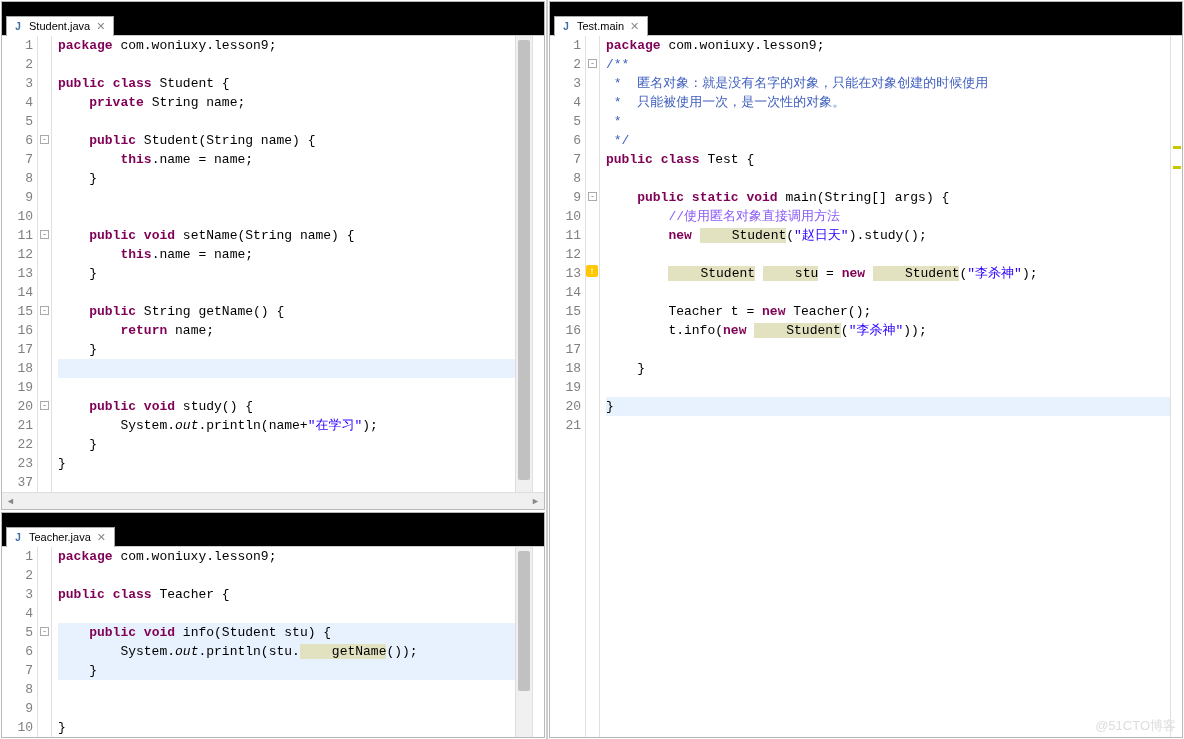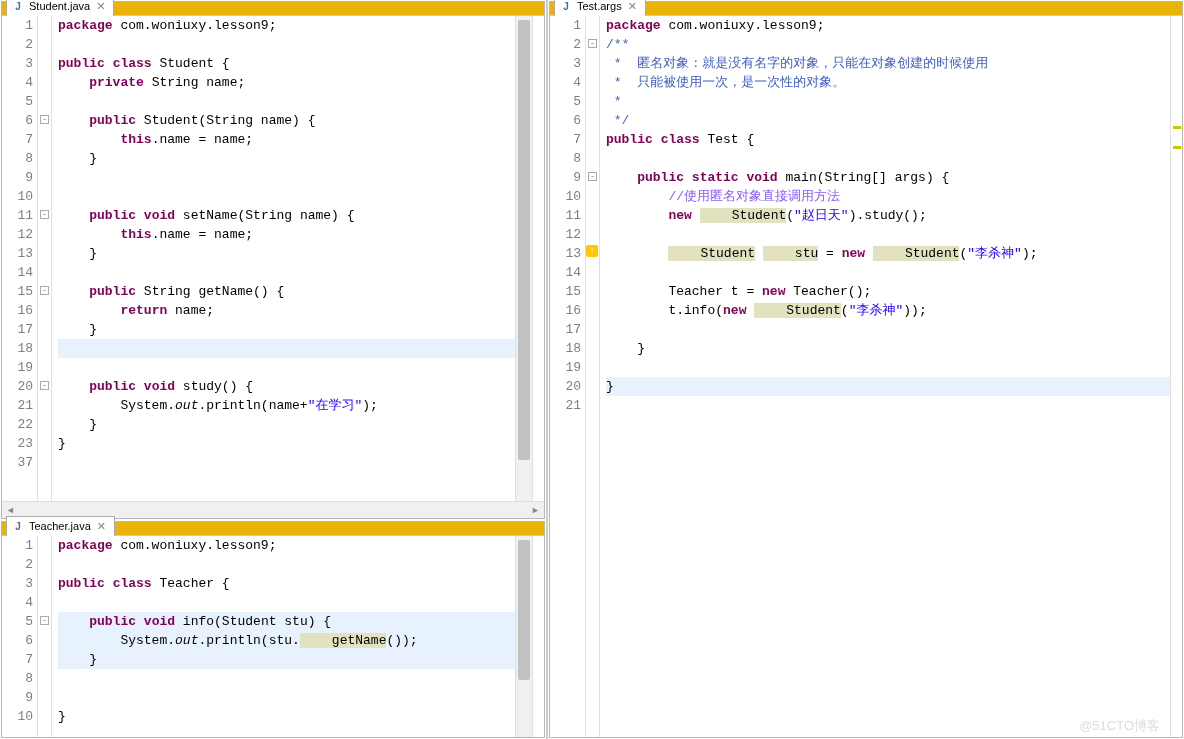--- a/index.html
+++ b/index.html
@@ -9,21 +9,21 @@
   background: #fff;
   width: 1184px;
   height: 739px;
   display: flex;
 }
 .col-left { width: 548px; border-right: 2px solid #ccc; display: flex; flex-direction: column; }
 .col-right { flex: 1; display: flex; flex-direction: column; }
 .editor-pane { border: 1px solid #b8b8b8; background: #fff; display: flex; flex-direction: column; margin: 1px; }
 .pane-left-1 { height: 518px; }
 .pane-left-2 { flex: 1; }
-.tab-bar { background: #eab308; border-bottom: 1px solid #ccc; display: flex; height: 14px; align-items: flex-end; }
+.tab-bar { background: #000000; border-bottom: 1px solid #ccc; display: flex; height: 34px; align-items: flex-end; }
 .tab {
   background: #fff; border: 1px solid #aaa; border-bottom: none;
   padding: 2px 6px 3px 4px; margin-left: 4px; display: flex; align-items: center;
   gap: 4px; font-size: 11px; position: relative; top: 1px;
 }
 .tab-icon {
   width: 14px; height: 14px; display: inline-flex; align-items: center; justify-content: center;
   font-size: 10px; color: #3a6ea5; border-radius: 2px;
 }
 .tab-icon.java::before { content: "J"; font-weight: bold; color: #3a6ea5; }
@@ -47,21 +47,21 @@
 .cmt { color: #3f5fbf; }
 .cmt-line { color: #8b5cf6; }
 .field-it { color: #000000; font-style: italic; }
 .bg-warn { background: #e2e2c0; padding-left: 32px; }
 .vscroll { width: 17px; background: #f0f0f0; border-left: 1px solid #ddd; position: relative; }
 .thumb { position: absolute; left: 2px; right: 2px; background: #c1c1c1; border-radius: 2px; }
 .hscroll { height: 17px; background: #f0f0f0; border-top: 1px solid #ddd; display:flex; }
 .hscroll .arrow { width:17px; color:#888; text-align:center; font-size:9px; line-height:17px; }
 .overview { width: 12px; background: #fff; border-left: 1px solid #e0e0e0; position:relative;}
 .ov-mark { position:absolute; left:2px; width:8px; height:3px; }
-.watermark { position: fixed; right: 24px; bottom: 4px; color: #ddd; font-size: 13px; }
+.watermark { position: fixed; right: 8px; bottom: 4px; color: #ddd; font-size: 13px; }
 .ln-line { display:block; height:19px; }
 .code .row { display:block; height:19px; }
 </style>
 </head>
 <body>
 
 <div class="col-left">
 
   <div class="editor-pane pane-left-1">
     <div class="tab-bar">
@@ -149,21 +149,21 @@
     </div>
   </div>
 </div>
 
 <div class="col-right">
 
   <div class="editor-pane" style="flex:1">
     <div class="tab-bar">
       <div class="tab">
         <span class="tab-icon java"></span>
-        <span>Test.args</span>
+        <span>Test.main</span>
         <span class="close-x">✕</span>
       </div>
     </div>
     <div class="code-area">
       <div class="gutter">
         <span class="ln-line">1</span>
           <span class="ln-line">2</span>
           <span class="ln-line">3</span>
           <span class="ln-line">4</span>
           <span class="ln-line">5</span>

